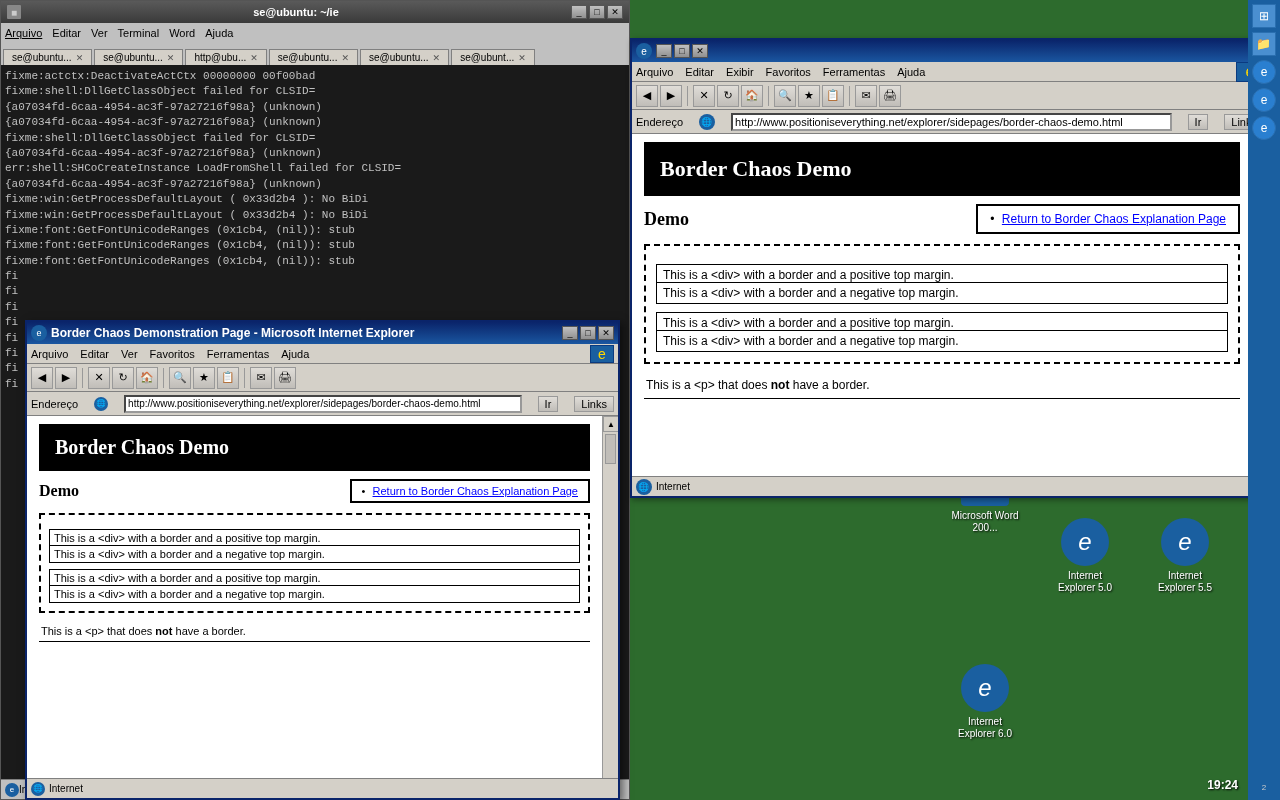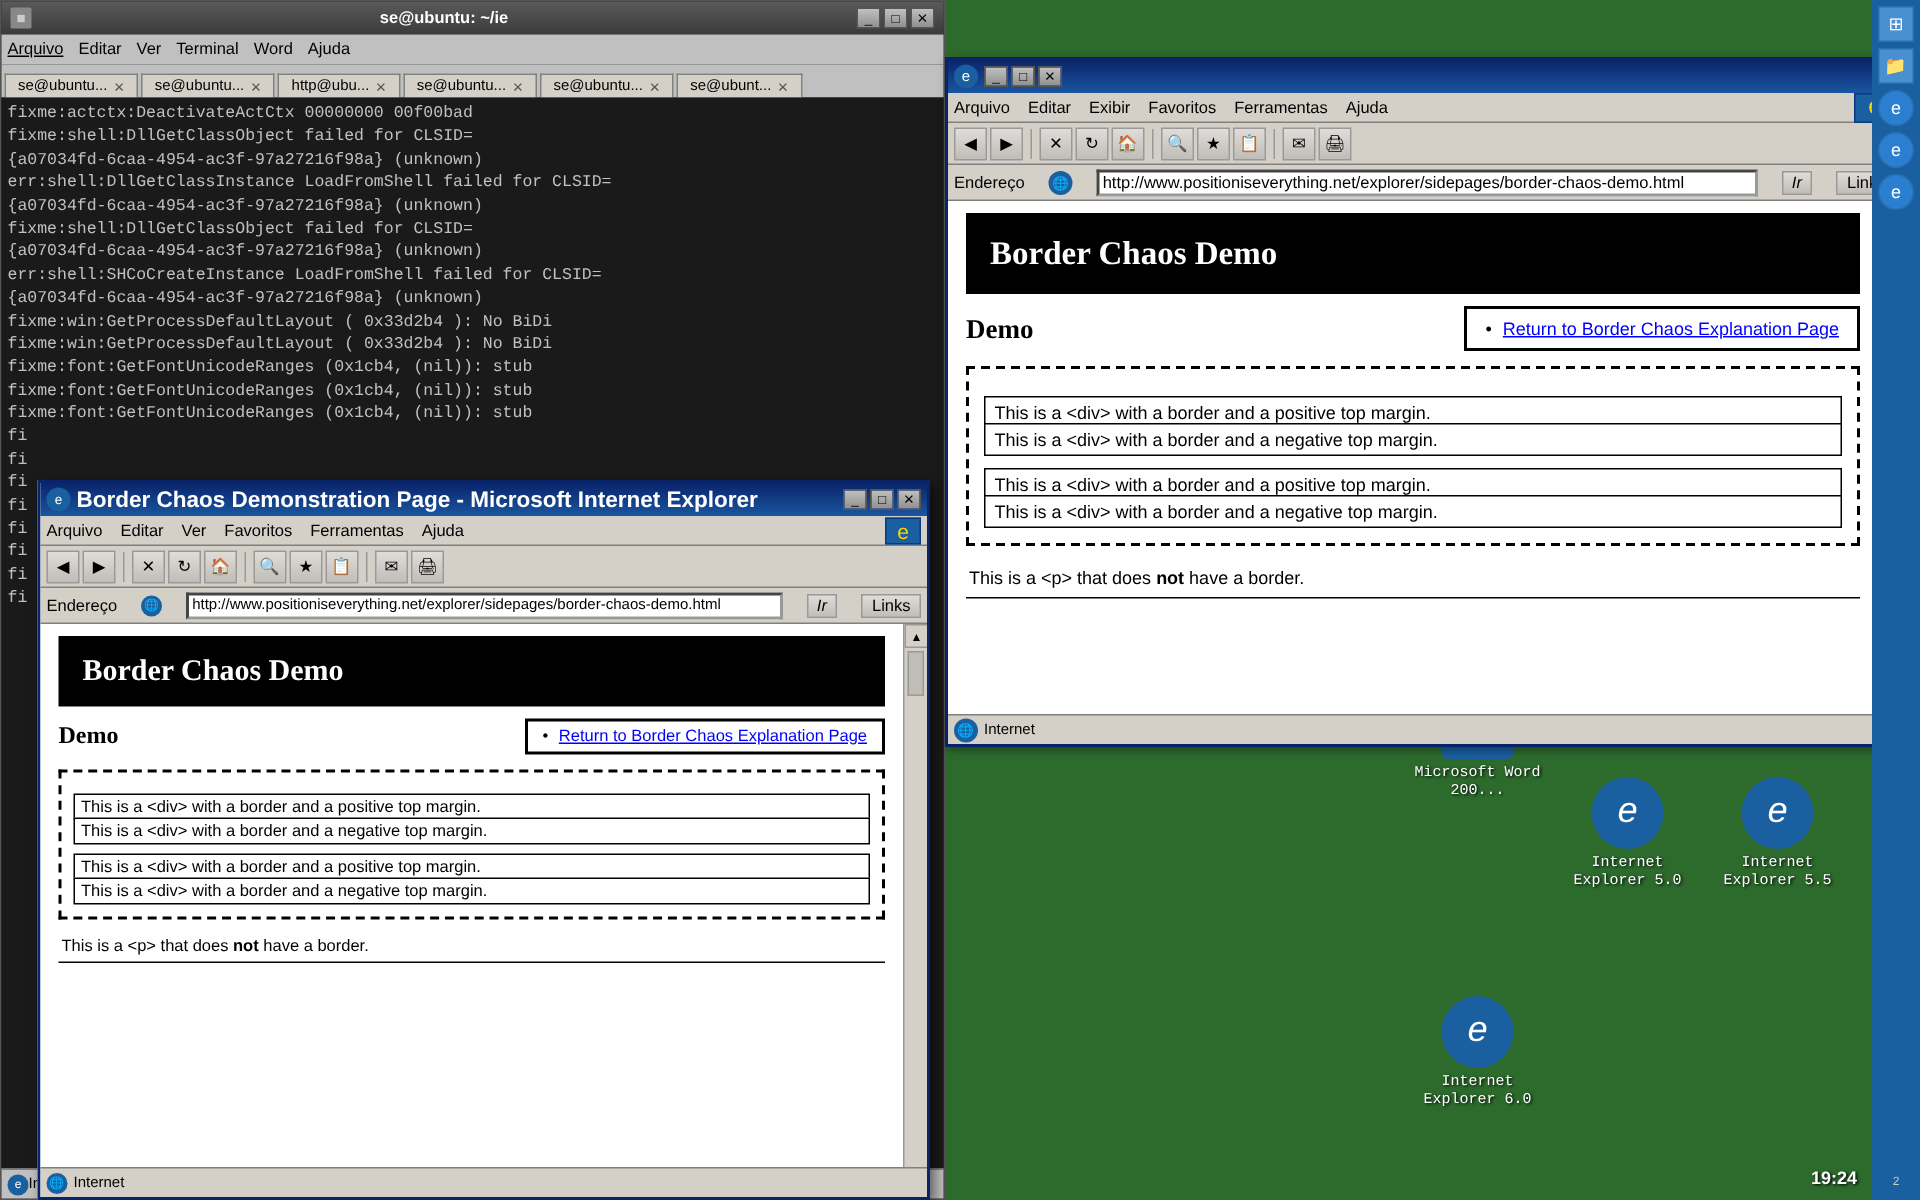--- a/index.html
+++ b/index.html
@@ -281,21 +281,20 @@
       align-items: center;
     }
 
     .ie-go-btn {
       padding: 1px 6px;
       background: linear-gradient(to bottom, #e0ddd8, #c0bdb8);
       border: 1px solid #999;
       font-size: 11px;
       cursor: pointer;
       white-space: nowrap;
-      font-style: italic;
     }
 
     .ie-links-btn {
       padding: 1px 6px;
       background: linear-gradient(to bottom, #e0ddd8, #c0bdb8);
       border: 1px solid #999;
       font-size: 11px;
       cursor: pointer;
     }
 
@@ -498,21 +497,20 @@
       grid-template-columns: repeat(3, 90px);
       gap: 10px;
     }
 
     .desktop-icon {
       display: flex;
       flex-direction: column;
       align-items: center;
       gap: 4px;
       cursor: pointer;
-      font-family: Liberation Mono, monospace;
     }
 
     .desktop-icon-img {
       width: 48px;
       height: 48px;
       display: flex;
       align-items: center;
       justify-content: center;
       font-size: 32px;
     }
@@ -625,21 +623,20 @@
     </div>
     <div class="terminal-tab">
       <span>se@ubunt...</span>
       <span class="tab-close">✕</span>
     </div>
   </div>
   <div class="terminal-content">
     <div>fixme:actctx:DeactivateActCtx 00000000 00f00bad</div>
     <div>fixme:shell:DllGetClassObject failed for CLSID=</div>
     <div>      {a07034fd-6caa-4954-ac3f-97a27216f98a} (unknown)</div>
-    <div>err:shell:DllGetClassInstance LoadFromShell failed for CLSID=</div>
     <div>      {a07034fd-6caa-4954-ac3f-97a27216f98a} (unknown)</div>
     <div>fixme:shell:DllGetClassObject failed for CLSID=</div>
     <div>      {a07034fd-6caa-4954-ac3f-97a27216f98a} (unknown)</div>
     <div>err:shell:SHCoCreateInstance LoadFromShell failed for CLSID=</div>
     <div>      {a07034fd-6caa-4954-ac3f-97a27216f98a} (unknown)</div>
     <div>fixme:win:GetProcessDefaultLayout ( 0x33d2b4 ): No BiDi</div>
     <div>fixme:win:GetProcessDefaultLayout ( 0x33d2b4 ): No BiDi</div>
     <div>fixme:font:GetFontUnicodeRanges (0x1cb4, (nil)): stub</div>
     <div>fixme:font:GetFontUnicodeRanges (0x1cb4, (nil)): stub</div>
     <div>fixme:font:GetFontUnicodeRanges (0x1cb4, (nil)): stub</div>
@@ -727,21 +724,21 @@
   </div>
   <div class="ie-statusbar">
     <div class="ie-globe" style="font-size:9px;">🌐</div>
     <span style="margin-left:4px;">Internet</span>
   </div>
 </div>
 
 <div class="ie-small">
   <div class="ie-titlebar">
     <div class="ie-globe" style="margin-right:4px; font-size:9px;">e</div>
-    <span class="ie-titlebar-title" style="font-size:15px;">Border Chaos Demonstration Page - Microsoft Internet Explorer</span>
+    <span class="ie-titlebar-title" style="font-size:12px;">Border Chaos Demonstration Page - Microsoft Internet Explorer</span>
     <div class="ie-titlebar-controls">
       <div class="ie-win-btn">_</div>
       <div class="ie-win-btn">□</div>
       <div class="ie-win-btn">✕</div>
     </div>
   </div>
   <div class="ie-menubar">
     <span>Arquivo</span>
     <span>Editar</span>
     <span>Ver</span>

